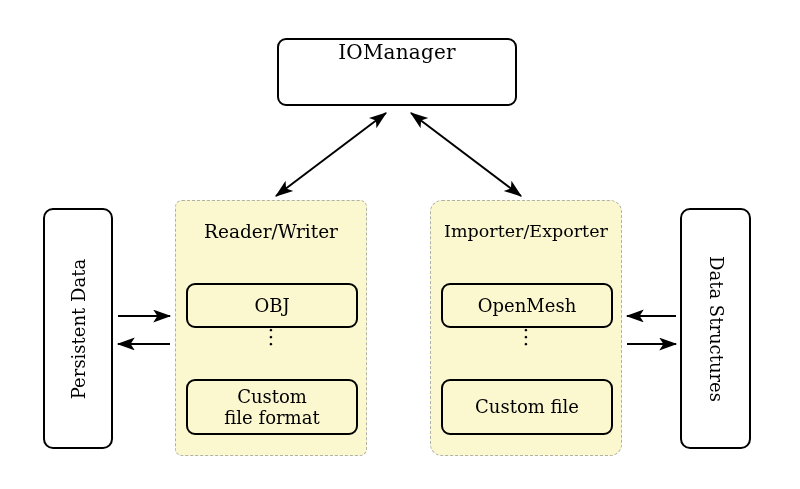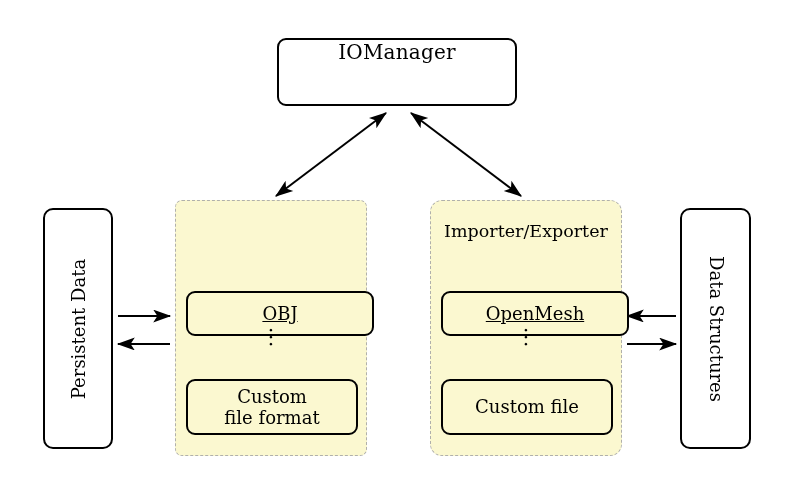--- a/index.html
+++ b/index.html
@@ -71,21 +71,21 @@
     align-items: center;
     justify-content: center;
     text-align: center;
     background: #fbf8d0;
     border: 2.2px solid #000000;
     border-radius: 9px;
     font-size: 18px;
     line-height: 1.18;
     color: #000000;
   }
-  .subbox.top    { left: 10px; top: 90px;  width: 188px; height: 45px; text-decoration: underline; }
+  .subbox.top    { left: 10px; top: 82px;  width: 172px; height: 45px; }
   .subbox.bottom { left: 10px; top: 178px; width: 172px; height: 56px; }
 
   .dots {
     position: absolute;
     left: 0;
     right: 0;
     top: 126px;
     text-align: center;
     font-size: 20px;
     line-height: 7px;
@@ -148,20 +148,21 @@
 
     <line x1="676" y1="316" x2="627" y2="316" stroke="#000000" stroke-width="2" marker-end="url(#ah-end)"></line>
     <line x1="627" y1="344" x2="676" y2="344" stroke="#000000" stroke-width="2" marker-end="url(#ah-end)"></line>
   </svg>
 
   <div class="node" id="iomanager">
     <span>IOManager</span>
   </div>
 
   <div class="group" id="group-reader-writer">
+    <div class="group-title">Reader/Writer</div>
 
     <div class="subbox top">
       <span>OBJ</span>
     </div>
 
     <div class="dots">
       <span>⋅</span>
       <span>⋅</span>
       <span>⋅</span>
     </div>

